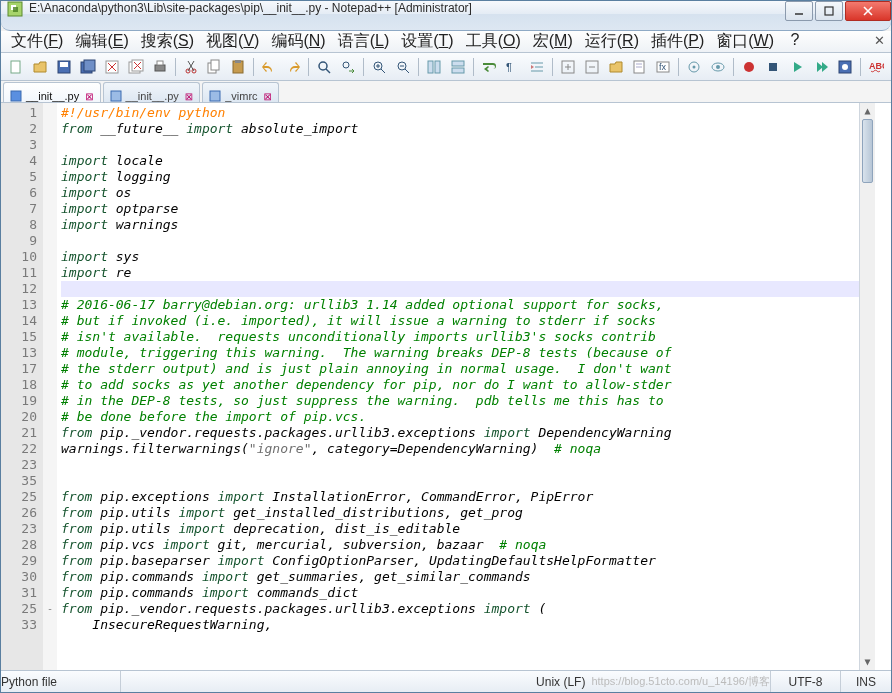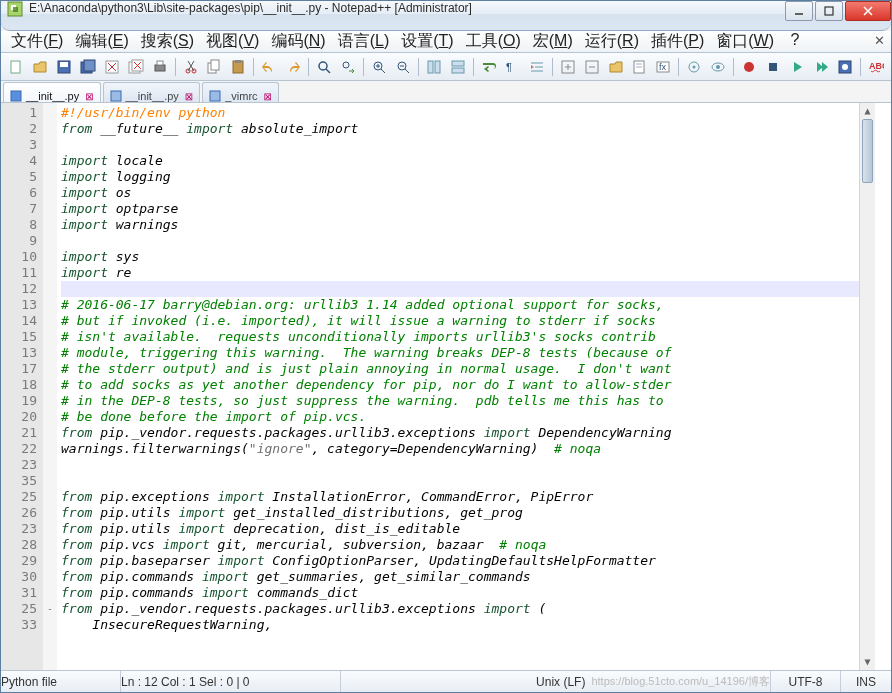--- a/index.html
+++ b/index.html
@@ -544,20 +544,19 @@
     <div class="arrow">▲</div>
     <div class="track">
         <div class="thumb"></div>
       </div>
     <div class="arrow">▼</div>
   </div>
 </div>
 
 <div class="statusbar">
   <div class="cell" style="width:120px">Python file</div>
-  <div class="cell" style="width:220px">Ln : 12    Col : 1    Sel : 0 | 0</div>
   <div class="cell" style="flex:1;justify-content:flex-end">
     <span>Unix (LF)</span>
     <span class="watermark">https://blog.51cto.com/u_14196/博客</span>
   </div>
   <div class="cell" style="width:70px;justify-content:center">UTF-8</div>
   <div class="cell" style="width:50px;justify-content:center">INS</div>
 </div>
 
 </body></html>

